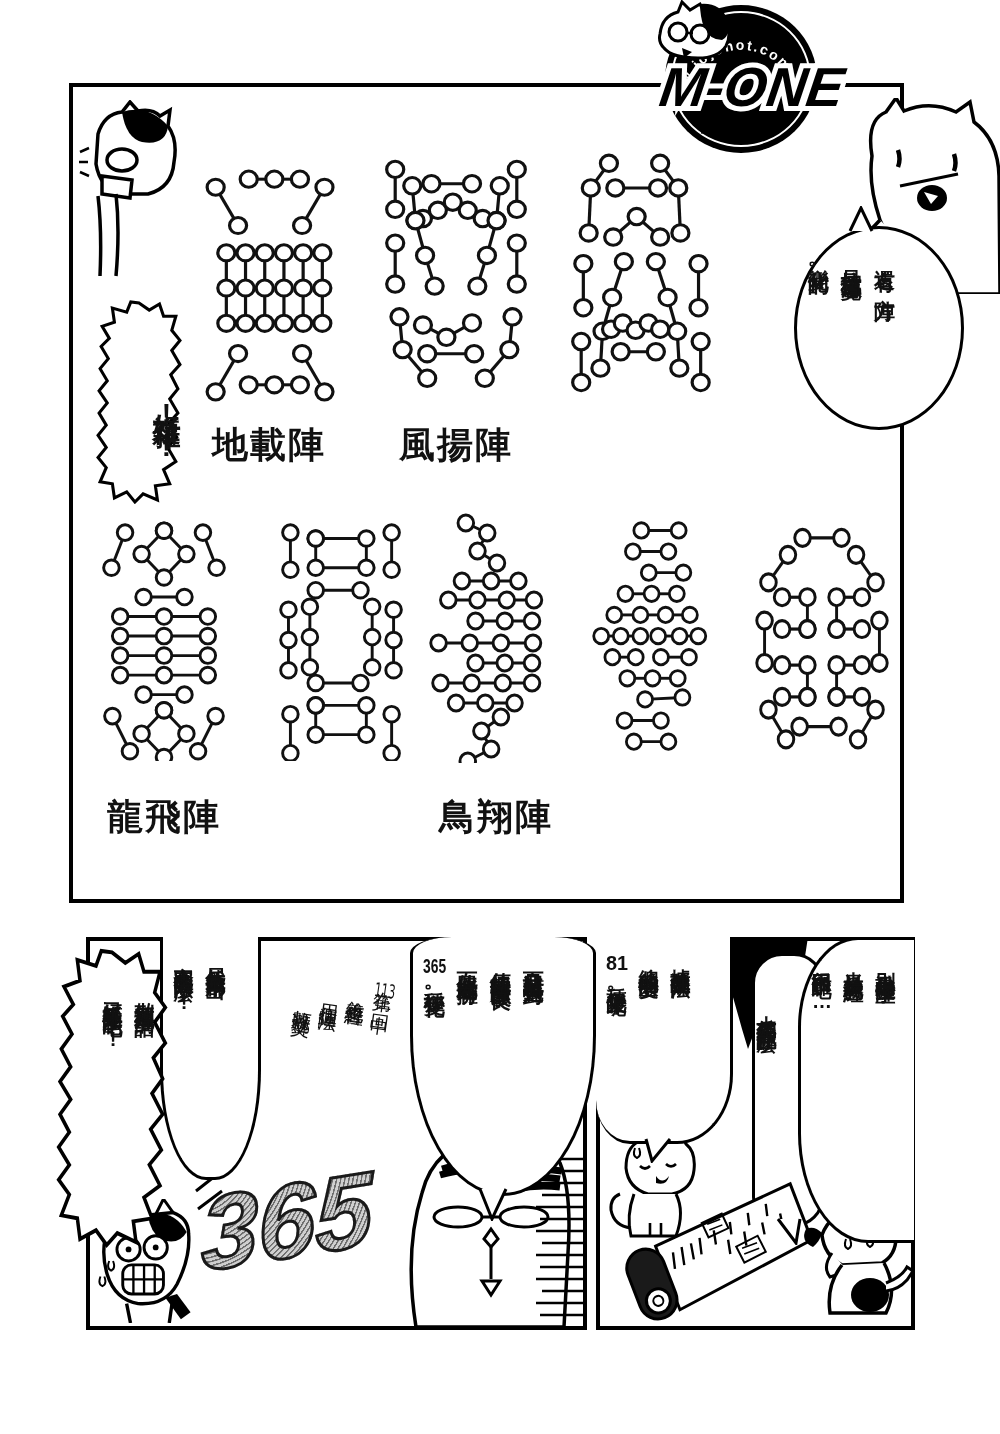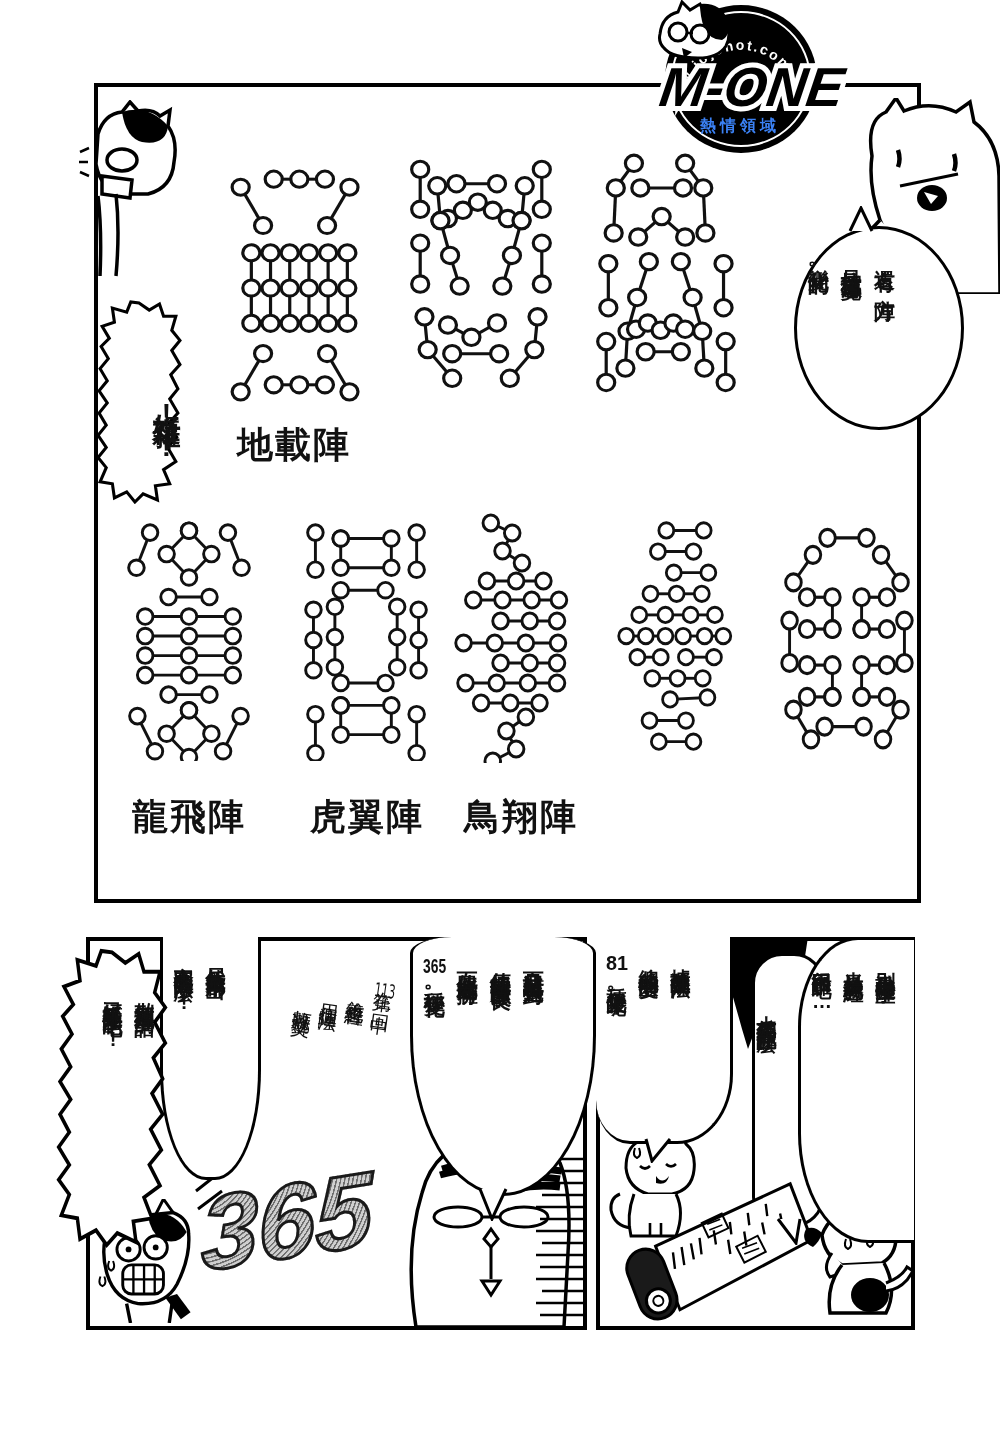--- a/index.html
+++ b/index.html
@@ -1,35 +1,35 @@
 <!DOCTYPE html>
 <html><head>
 <meta charset="utf-8">
 <style>
   html,body{margin:0;padding:0;background:#e8e8e8;}
   #page{position:relative;width:1000px;height:1434px;background:#fff;overflow:hidden;
         font-family:"Liberation Sans",sans-serif;color:#111;}
   .panel{position:absolute;background:#fff;border:4px solid #000;}
-  #panel-top{left:94px;top:83px;width:819px;height:812px;}
+  #panel-top{left:69px;top:83px;width:819px;height:812px;padding-left:8px;}
   #panel-left{left:86px;top:937px;width:493px;height:385px;}
   #panel-right{left:596px;top:937px;width:311px;height:385px;}
 
   
   #logo{position:absolute;left:640px;top:0;width:230px;height:165px;z-index:8;}
   #logo .disc{position:absolute;left:25px;top:5px;width:152px;height:148px;border-radius:50%;
               background:#000;}
   #logo .disc:after{content:"";position:absolute;inset:6px;border:2px solid #fff;border-radius:50%;}
   #logo svg.arc{position:absolute;left:25px;top:5px;width:152px;height:148px;}
   #logo svg.arc text{fill:#fff;font-size:14px;font-weight:700;letter-spacing:2px;}
   .brand{position:absolute;left:-18px;top:60px;width:260px;text-align:center;
          font-style:italic;font-weight:900;font-size:55px;line-height:1;
          transform:skewX(-8deg);white-space:nowrap;}
   .brand.back{-webkit-text-stroke:10px #fff;color:#fff;}
   .brand.front{color:#000;}
-  #logo .slogan{position:absolute;left:60px;top:116px;color:#3b82f6;font-size:16px;
+  #logo .slogan{position:absolute;left:60px;top:116px;color:#000000;font-size:16px;
                 font-weight:700;letter-spacing:4px;white-space:nowrap;}
   #logo svg.logo-cow{position:absolute;left:8px;top:0;width:92px;height:70px;}
 
   
   .vtext{writing-mode:vertical-rl;text-orientation:upright;height:100%;}
   .vline{letter-spacing:2px;margin-left:9px;line-height:1.15;}
   .tcu{text-combine-upright:all;}
   .bubble{position:absolute;background:#fff;z-index:4;}
   .btext{position:absolute;inset:0;z-index:2;}
 
@@ -283,20 +283,21 @@
           <circle cx="88" cy="198" r="8" fill="#fff" stroke="#111" stroke-width="3"></circle>
           <line x1="18" y1="188" x2="18" y2="228" stroke="#111" stroke-width="3"></line>
           <circle cx="18" cy="188" r="8" fill="#fff" stroke="#111" stroke-width="3"></circle>
           <circle cx="18" cy="228" r="8" fill="#fff" stroke="#111" stroke-width="3"></circle>
           <line x1="130" y1="188" x2="130" y2="228" stroke="#111" stroke-width="3"></line>
           <circle cx="130" cy="188" r="8" fill="#fff" stroke="#111" stroke-width="3"></circle>
           <circle cx="130" cy="228" r="8" fill="#fff" stroke="#111" stroke-width="3"></circle>
         </svg>
       </div>
     <div class="f-label" style="left:116px;top:334px;width:160px">地載陣</div>
+    <div class="f-label" style="left:303px;top:334px;width:160px">風揚陣</div>
 
     <div class="formation" style="left:18px;top:430px;width:146px;height:244px">
         <svg viewBox="0 0 150 250" preserveAspectRatio="none">
           <line x1="35" y1="16" x2="21" y2="52" stroke="#111" stroke-width="3"></line>
           <circle cx="35" cy="16" r="8" fill="#fff" stroke="#111" stroke-width="3"></circle>
           <circle cx="21" cy="52" r="8" fill="#fff" stroke="#111" stroke-width="3"></circle>
           <line x1="75" y1="14" x2="98" y2="38" stroke="#111" stroke-width="3"></line>
           <line x1="98" y1="38" x2="75" y2="62" stroke="#111" stroke-width="3"></line>
           <line x1="75" y1="62" x2="52" y2="38" stroke="#111" stroke-width="3"></line>
           <line x1="52" y1="38" x2="75" y2="14" stroke="#111" stroke-width="3"></line>
@@ -579,21 +580,20 @@
           <circle cx="38" cy="204" r="8" fill="#fff" stroke="#111" stroke-width="3"></circle>
           <line x1="130" y1="176" x2="112" y2="204" stroke="#111" stroke-width="3"></line>
           <circle cx="130" cy="176" r="8" fill="#fff" stroke="#111" stroke-width="3"></circle>
           <circle cx="112" cy="204" r="8" fill="#fff" stroke="#111" stroke-width="3"></circle>
           <line x1="52" y1="192" x2="92" y2="192" stroke="#111" stroke-width="3"></line>
           <circle cx="52" cy="192" r="8" fill="#fff" stroke="#111" stroke-width="3"></circle>
           <circle cx="92" cy="192" r="8" fill="#fff" stroke="#111" stroke-width="3"></circle>
         </svg>
       </div>
     <div class="f-label" style="left:14px;top:706px;width:154px">龍飛陣</div>
-    <div class="f-label" style="left:192px;top:706px;width:154px">虎翼陣</div>
     <div class="f-label" style="left:346px;top:706px;width:154px">鳥翔陣</div>
   </div>
 
   <svg style="position:absolute;left:78px;top:100px;width:100px;height:180px;z-index:6" viewBox="0 0 100 180">
     <path d="M2,52 l9,-4 M1,62 h9 M2,72 l9,4" stroke="#000" stroke-width="2.5" fill="none"></path>
     <path d="M20,34 Q26,14 44,12 L52,2 60,11 Q74,8 82,16 L92,10 90,26 Q100,40 96,62 Q94,88 70,94 L42,94 Q22,88 18,64 Z" fill="#fff" stroke="#000" stroke-width="3.5"></path>
     <path d="M44,12 Q70,4 90,26 Q88,46 64,42 Q48,38 44,12 Z" fill="#000"></path>
     <ellipse cx="44" cy="60" rx="15" ry="11" fill="#fff" stroke="#000" stroke-width="3.5"></ellipse>
     <path d="M24,76 L54,80 L52,98 L24,94 Z" fill="#fff" stroke="#000" stroke-width="3.5"></path>
     <path d="M38,94 Q42,130 38,176 M20,96 Q24,130 22,176" stroke="#000" stroke-width="3.5" fill="none"></path>

